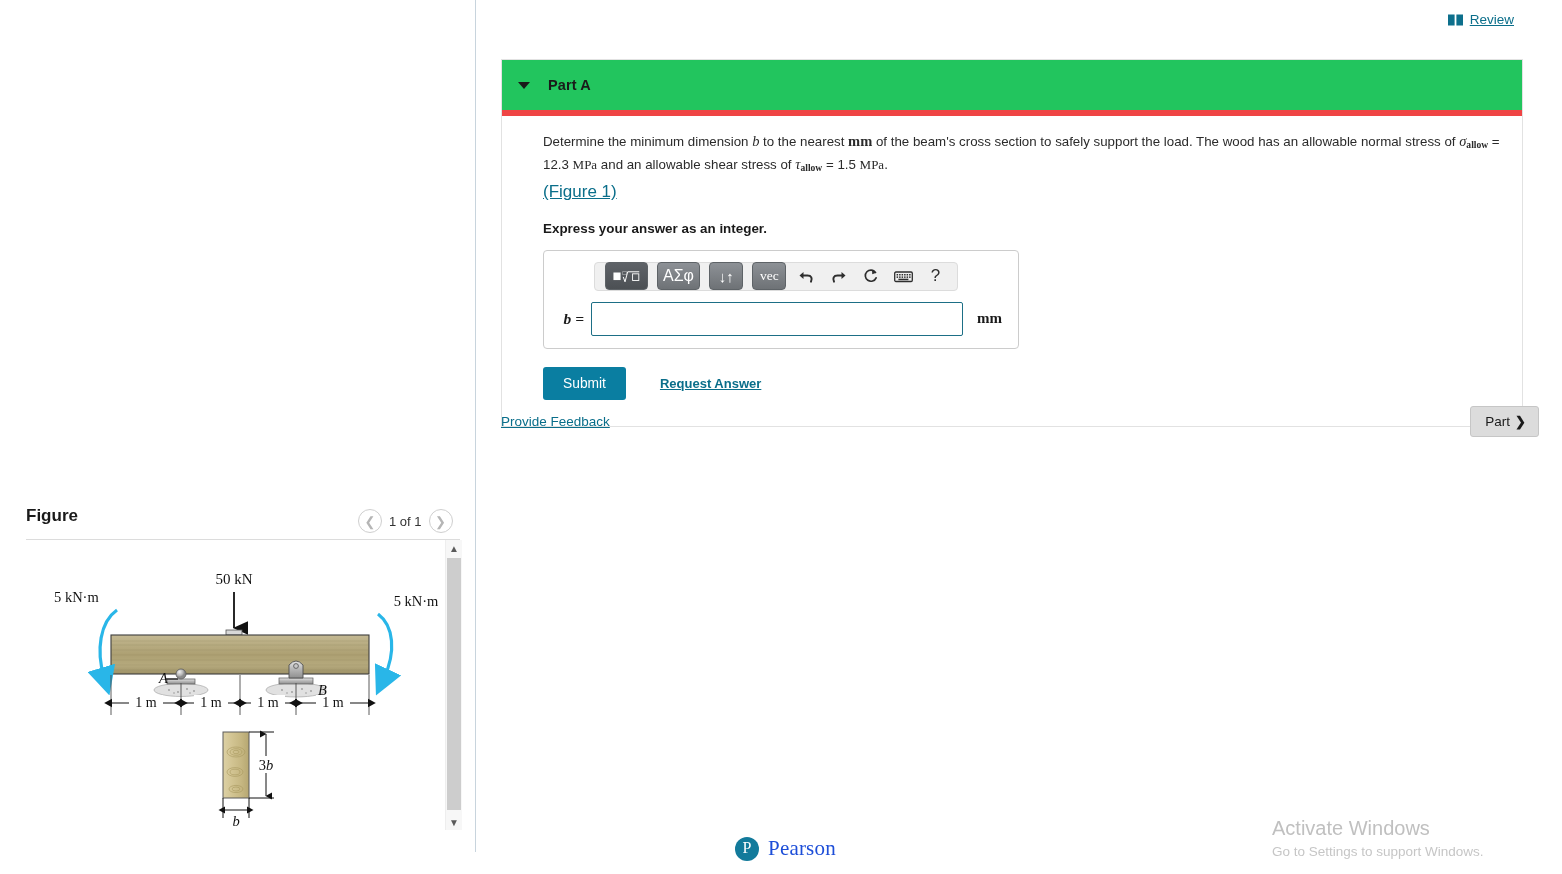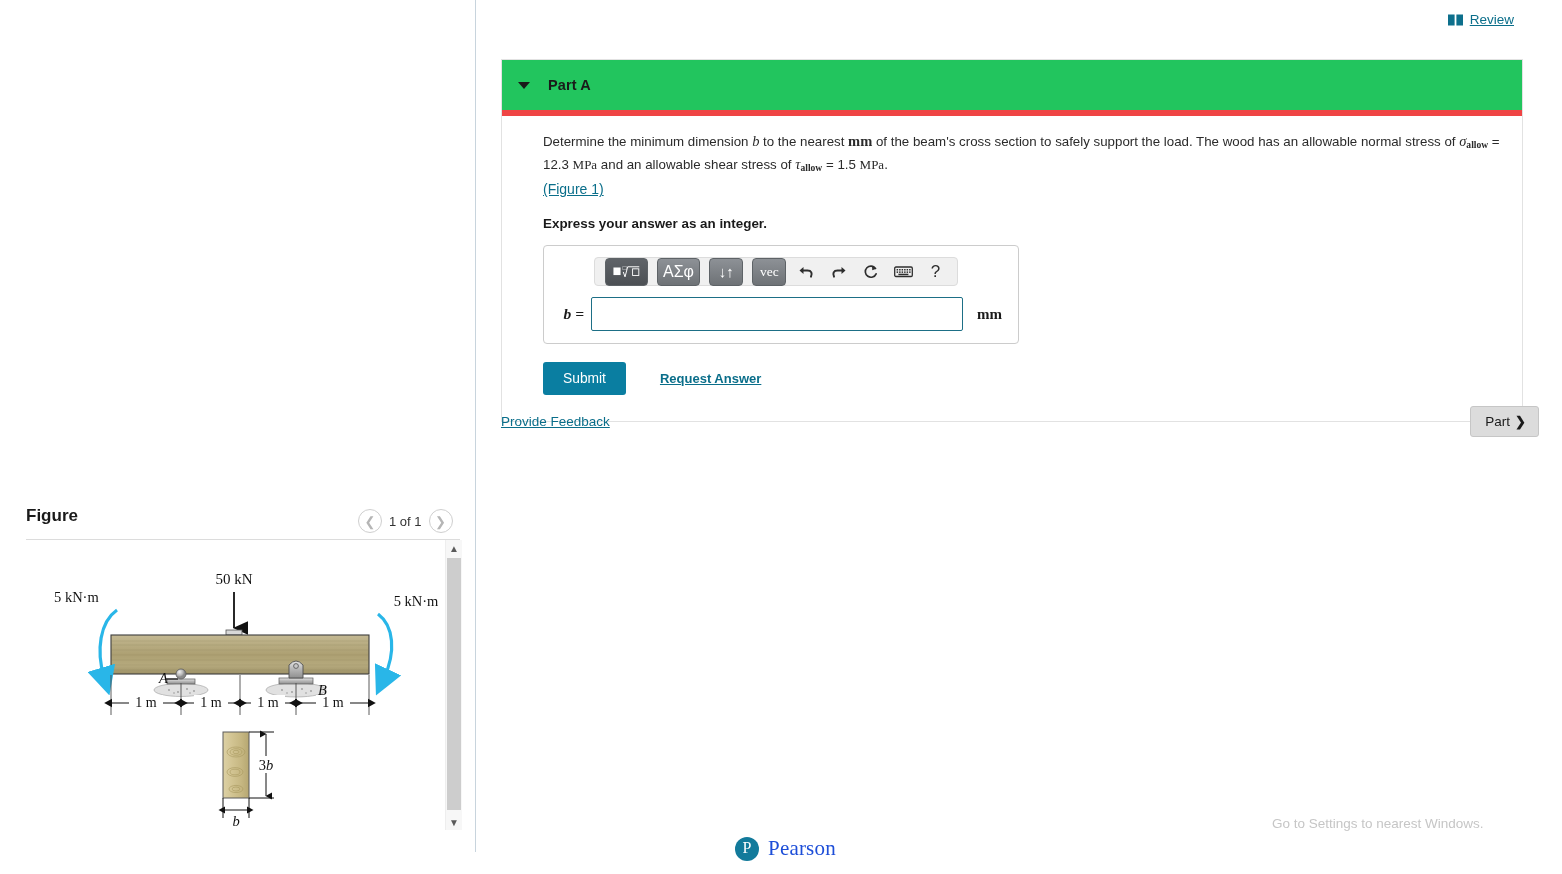--- a/index.html
+++ b/index.html
@@ -91,21 +91,21 @@
     color: #2b2b2b;
     max-width: 990px;
   }
   .statement .ital { font-family: "Liberation Serif", serif; font-style: italic; font-size: 14.5px; }
   .statement .upr  { font-family: "Liberation Serif", serif; font-size: 14.5px; font-weight: bold; }
   .statement .big  { font-family: "Liberation Serif", serif; font-size: 13px; }
   .sub { font-size: .72em; vertical-align: -0.25em; font-weight: bold; font-family: "Liberation Serif", serif; }
   .figlink {
     display: inline-block;
     margin-top: 3px;
-    font-size: 14px;
+    font-size: 17px;
     color: #0a6e8a;
     text-decoration: underline;
     cursor: pointer;
   }
   .express {
     margin-top: 15px;
     font-size: 13.4px;
     font-weight: bold;
     color: #1a1a1a;
   }
@@ -640,14 +640,15 @@
     </button>
   </div>
 </div>
 
 <div class="pearson">
   <div class="p-circle">P</div>
   <div class="p-word">Pearson</div>
 </div>
 
 <div class="activate">
-  <div class="act-sub">Go to Settings to nearest Windows.</div>
+  <div class="act-title">Activate Windows</div>
+  <div class="act-sub">Go to Settings to support Windows.</div>
 </div>
 
 </body></html>

